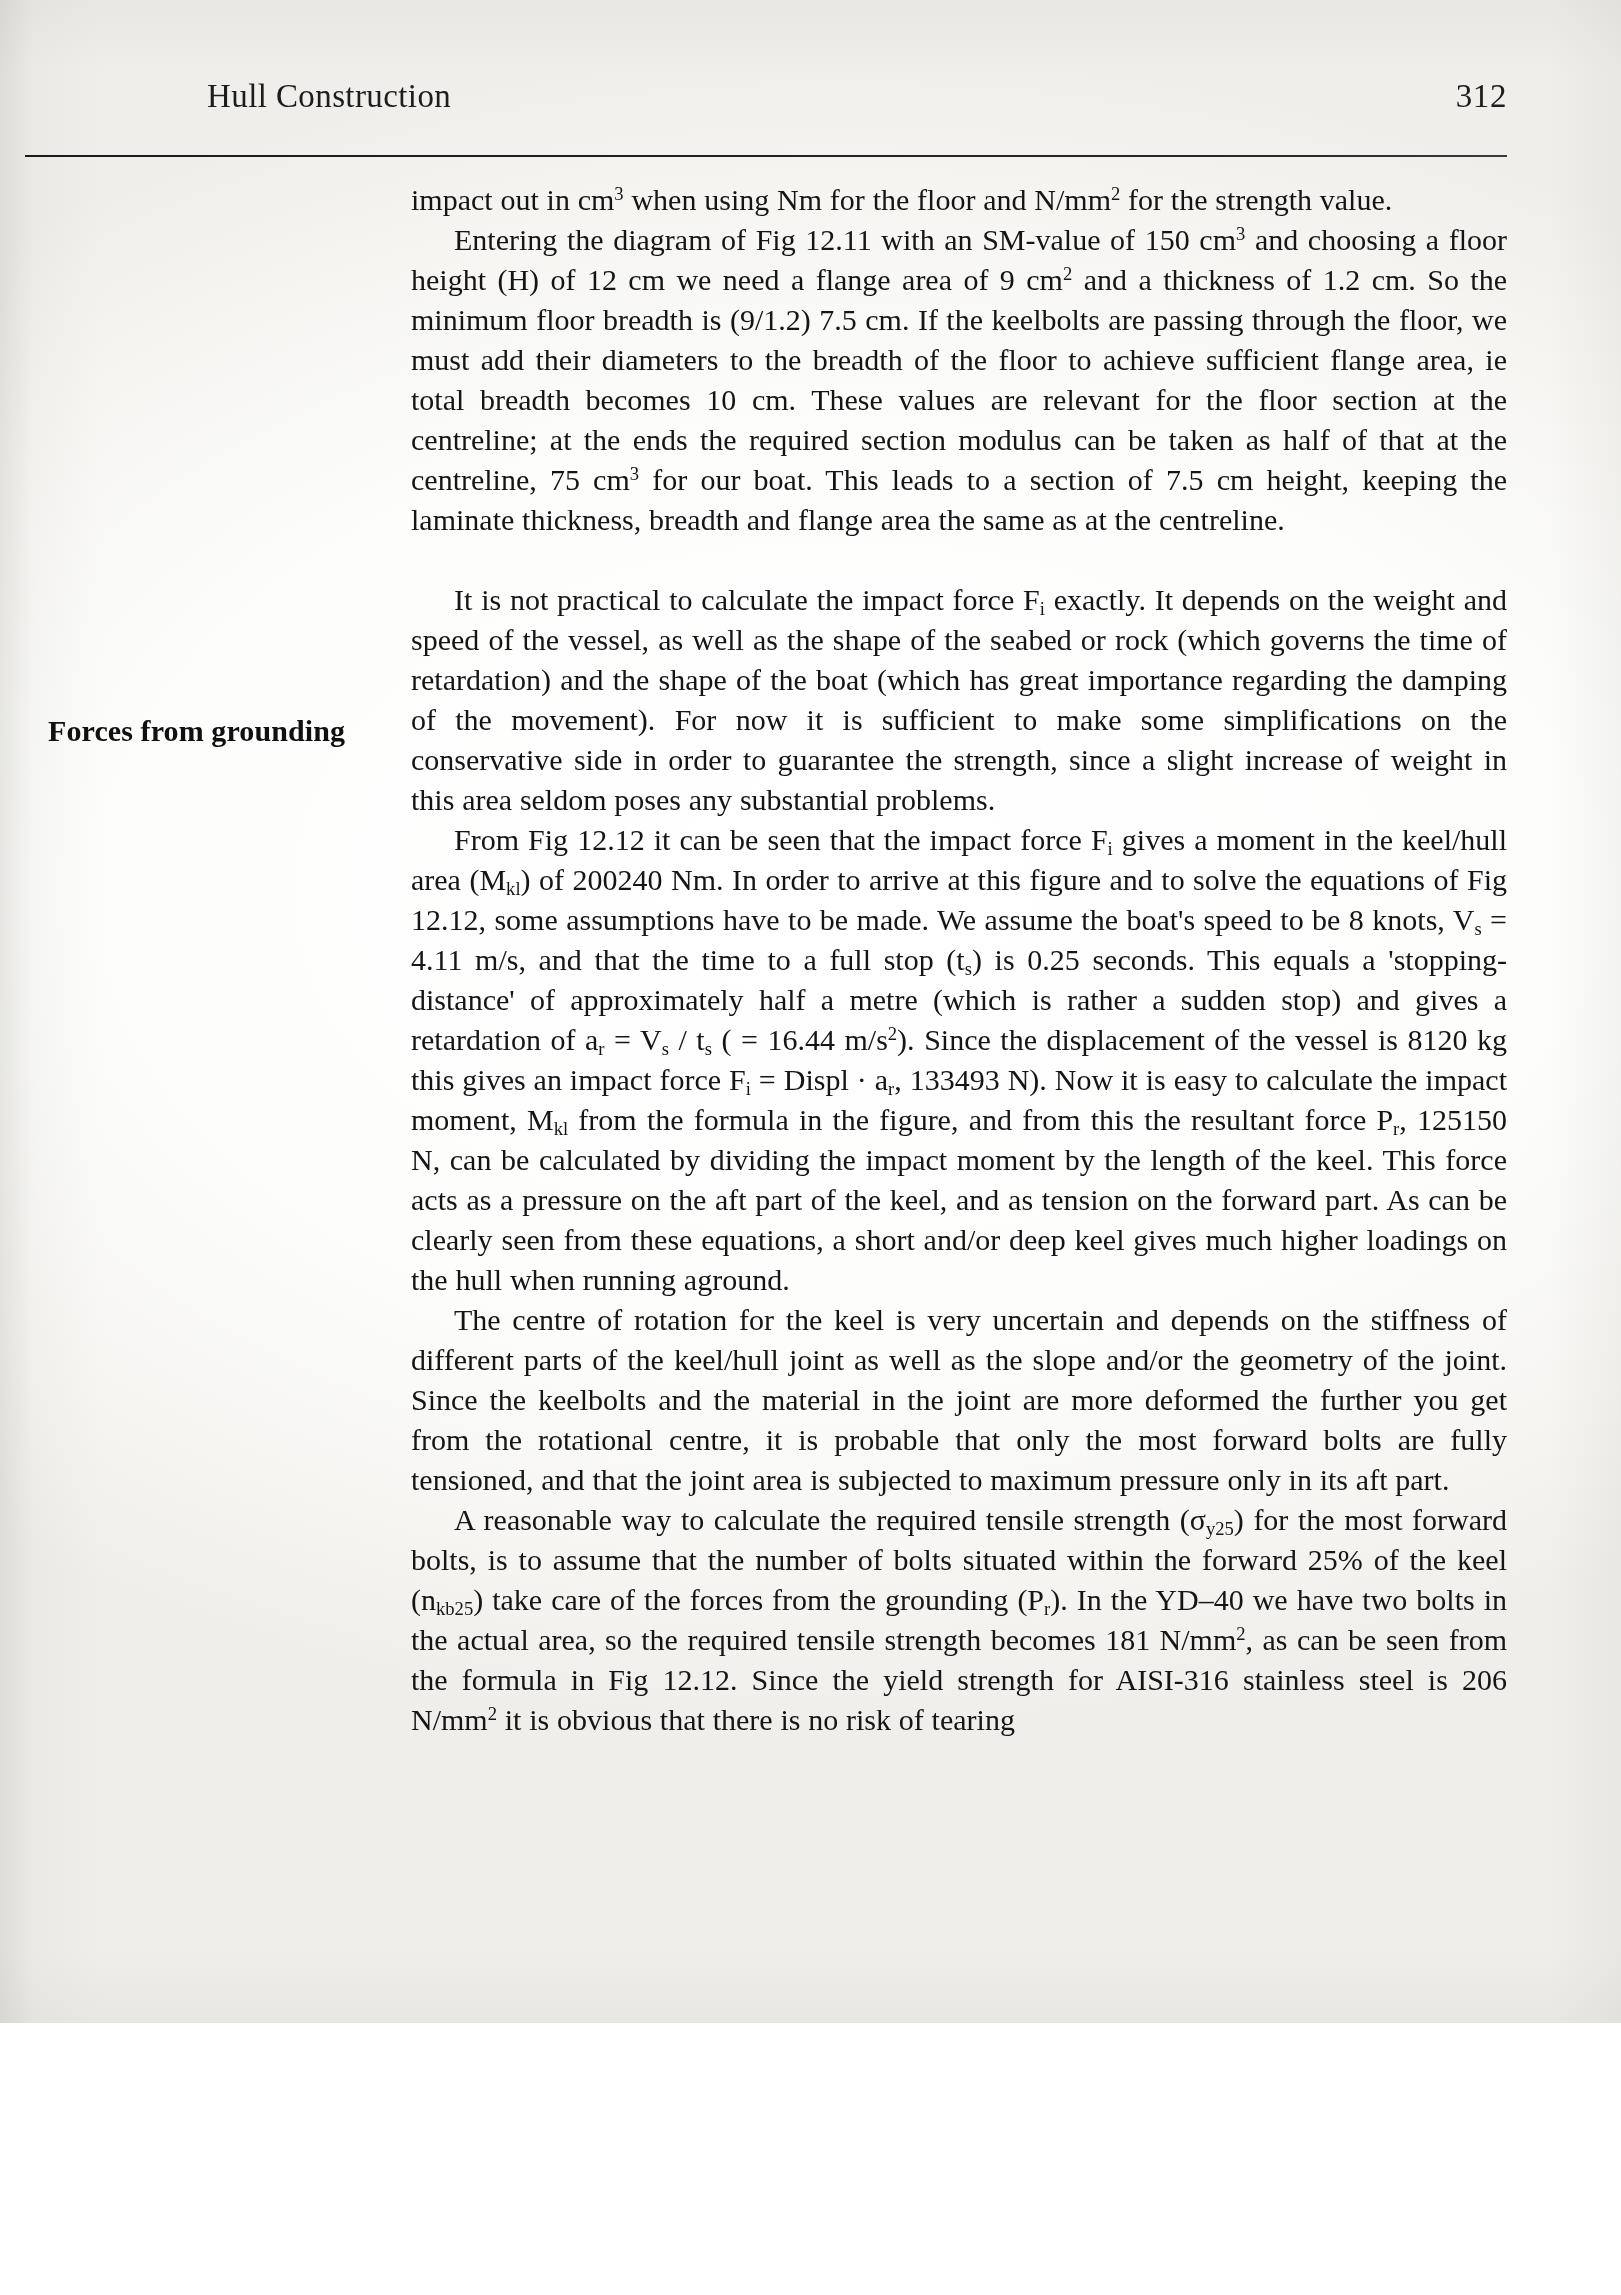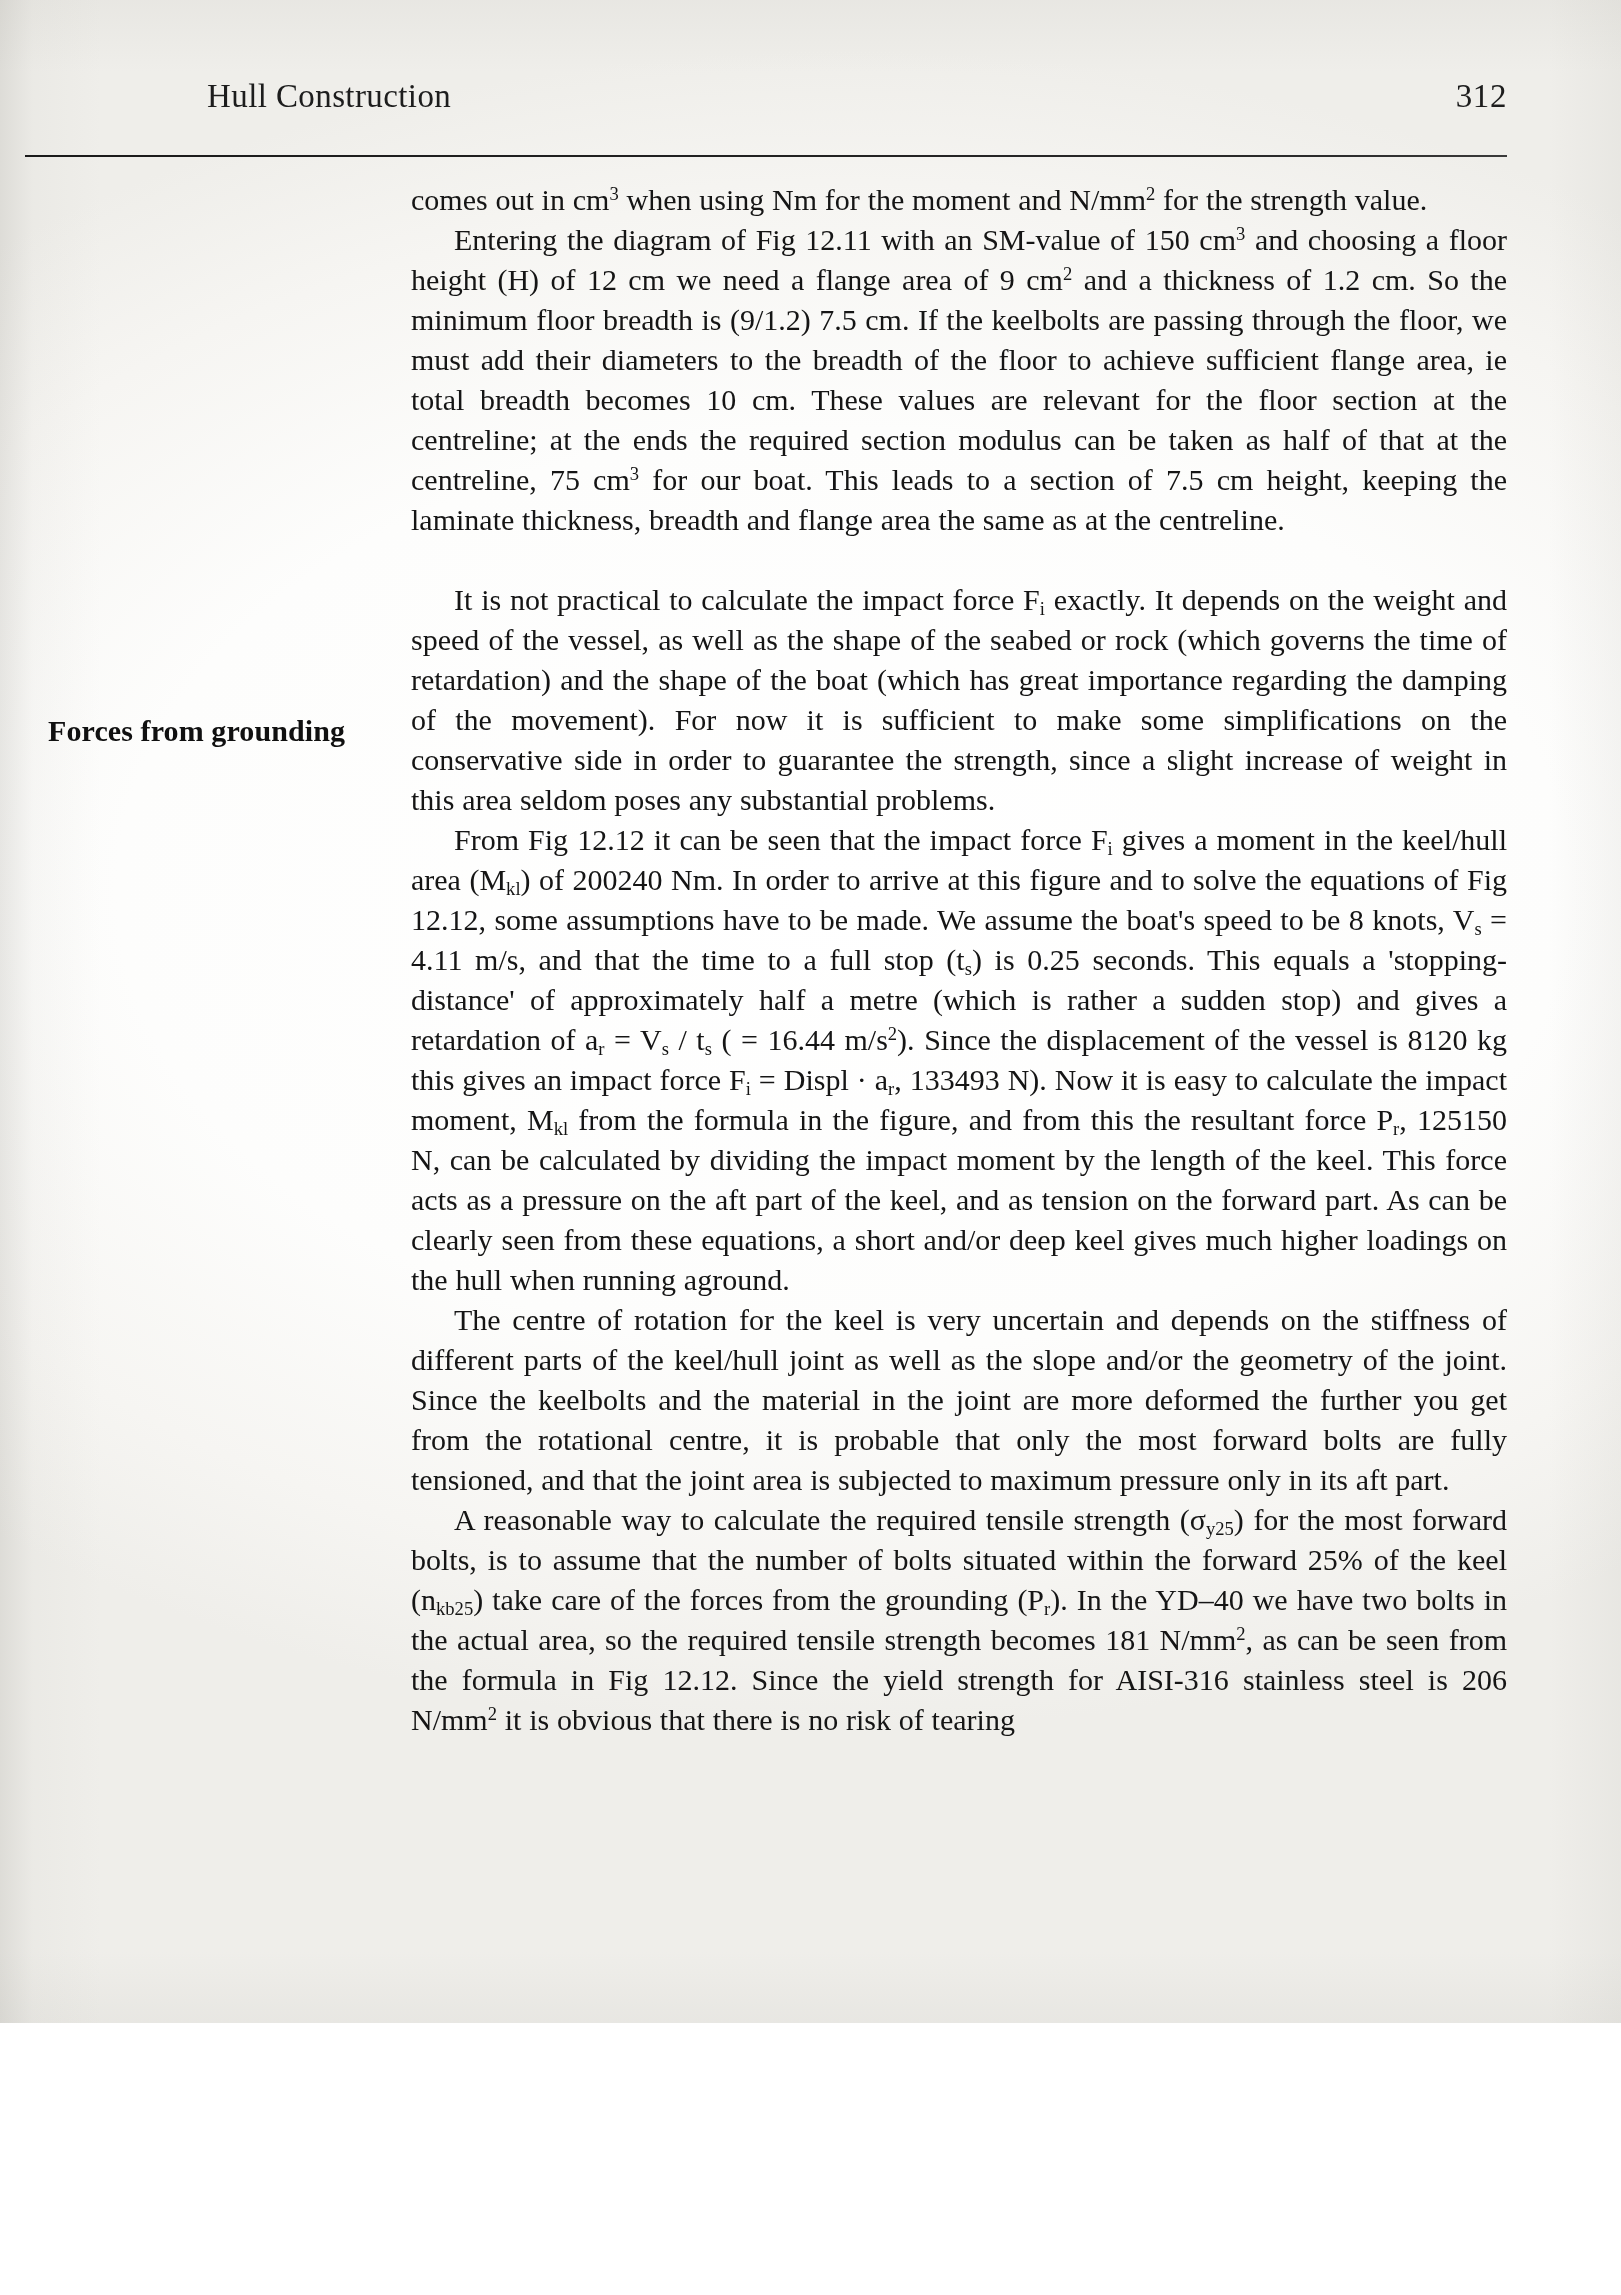--- a/index.html
+++ b/index.html
@@ -130,21 +130,21 @@
     <span class="head-title">Hull Construction</span>
     <span class="head-folio">312</span>
   </div>
 
   <div class="head-rule"></div>
 
   <div class="side-head">Forces from grounding</div>
 
   <div class="column">
 
-    <p class="para"><span>comes out in cm</span><sup>3</sup><span> when using Nm for the moment and N/mm</span><sup>2</sup><span> for the strength value.</span></p>
+    <p class="para"><span>impact out in cm</span><sup>3</sup><span> when using Nm for the floor and N/mm</span><sup>2</sup><span> for the strength value.</span></p>
 
     <p class="para indent"><span>Entering the diagram of Fig 12.11 with an SM-value of 150 cm</span><sup>3</sup><span> and choosing a floor height (H) of 12 cm we need a flange area of 9 cm</span><sup>2</sup><span> and a thickness of 1.2 cm. So the minimum floor breadth is (9/1.2) 7.5 cm. If the keelbolts are passing through the floor, we must add their diameters to the breadth of the floor to achieve sufficient flange area, ie total breadth becomes 10 cm. These values are relevant for the floor section at the centreline; at the ends the required section modulus can be taken as half of that at the centreline, 75 cm</span><sup>3</sup><span> for our boat. This leads to a section of 7.5 cm height, keeping the laminate thickness, breadth and flange area the same as at the centreline.</span></p>
 
     <p class="para indent" style="margin-top:40px"><span>It is not practical to calculate the impact force F</span><sub>i</sub><span> exactly. It depends on the weight and speed of the vessel, as well as the shape of the seabed or rock (which governs the time of retardation) and the shape of the boat (which has great importance regarding the damping of the movement). For now it is sufficient to make some simplifications on the conservative side in order to guarantee the strength, since a slight increase of weight in this area seldom poses any substantial problems.</span></p>
 
     <p class="para indent"><span>From Fig 12.12 it can be seen that the impact force F</span><sub>i</sub><span> gives a moment in the keel/hull area (M</span><sub>kl</sub><span>) of 200240 Nm. In order to arrive at this figure and to solve the equations of Fig 12.12, some assumptions have to be made. We assume the boat's speed to be 8 knots, V</span><sub>s</sub><span> = 4.11 m/s, and that the time to a full stop (t</span><sub>s</sub><span>) is 0.25 seconds. This equals a 'stopping-distance' of approximately half a metre (which is rather a sudden stop) and gives a retardation of a</span><sub>r</sub><span> = V</span><sub>s</sub><span> / t</span><sub>s</sub><span> ( = 16.44 m/s</span><sup>2</sup><span>). Since the displacement of the vessel is 8120 kg this gives an impact force F</span><sub>i</sub><span> = Displ · a</span><sub>r</sub><span>, 133493 N). Now it is easy to calculate the impact moment, M</span><sub>kl</sub><span> from the formula in the figure, and from this the resultant force P</span><sub>r</sub><span>, 125150 N, can be calculated by dividing the impact moment by the length of the keel. This force acts as a pressure on the aft part of the keel, and as tension on the forward part. As can be clearly seen from these equations, a short and/or deep keel gives much higher loadings on the hull when running aground.</span></p>
 
     <p class="para indent">The centre of rotation for the keel is very uncertain and depends on the stiffness of different parts of the keel/hull joint as well as the slope and/or the geometry of the joint. Since the keelbolts and the material in the joint are more deformed the further you get from the rotational centre, it is probable that only the most forward bolts are fully tensioned, and that the joint area is subjected to maximum pressure only in its aft part.</p>
 
     <p class="para indent"><span>A reasonable way to calculate the required tensile strength (σ</span><sub>y25</sub><span>) for the most forward bolts, is to assume that the number of bolts situated within the forward 25% of the keel (n</span><sub>kb25</sub><span>) take care of the forces from the grounding (P</span><sub>r</sub><span>). In the YD–40 we have two bolts in the actual area, so the required tensile strength becomes 181 N/mm</span><sup>2</sup><span>, as can be seen from the formula in Fig 12.12. Since the yield strength for AISI-316 stainless steel is 206 N/mm</span><sup>2</sup><span> it is obvious that there is no risk of tearing</span></p>

